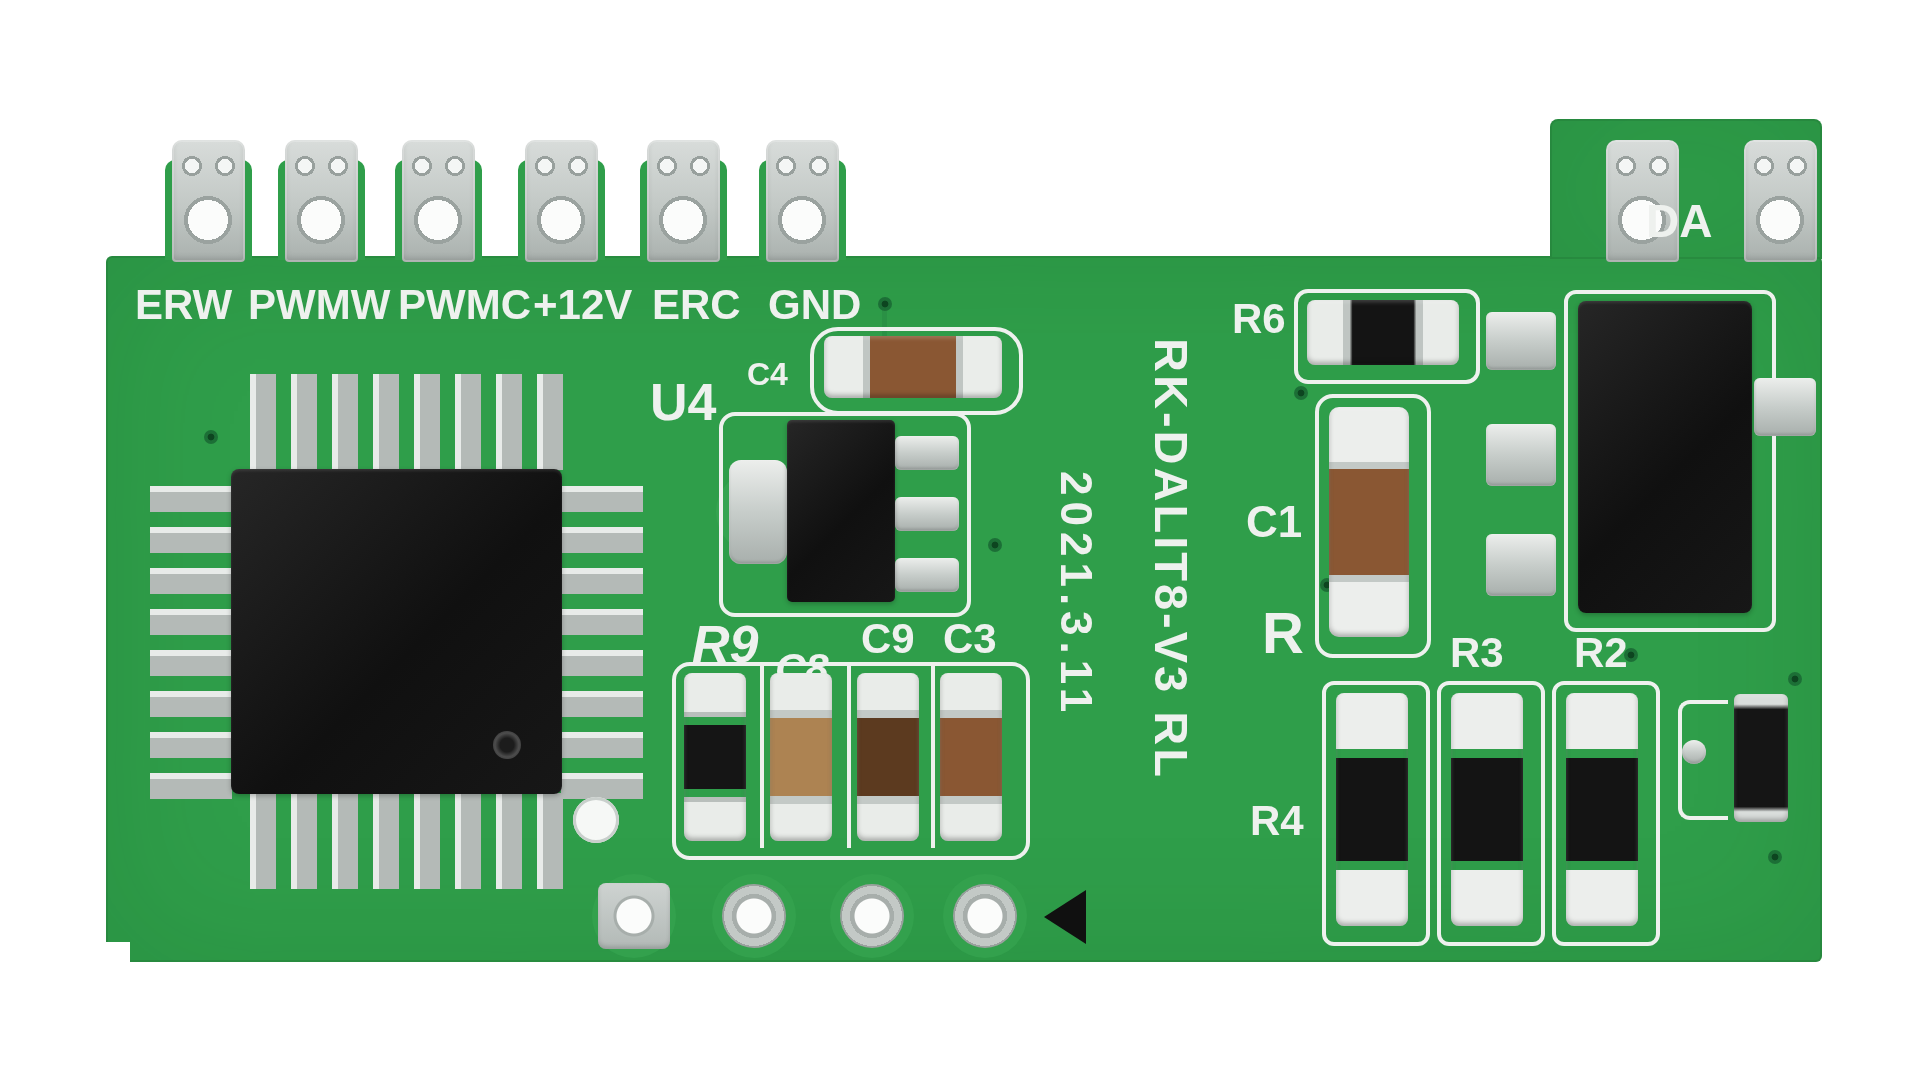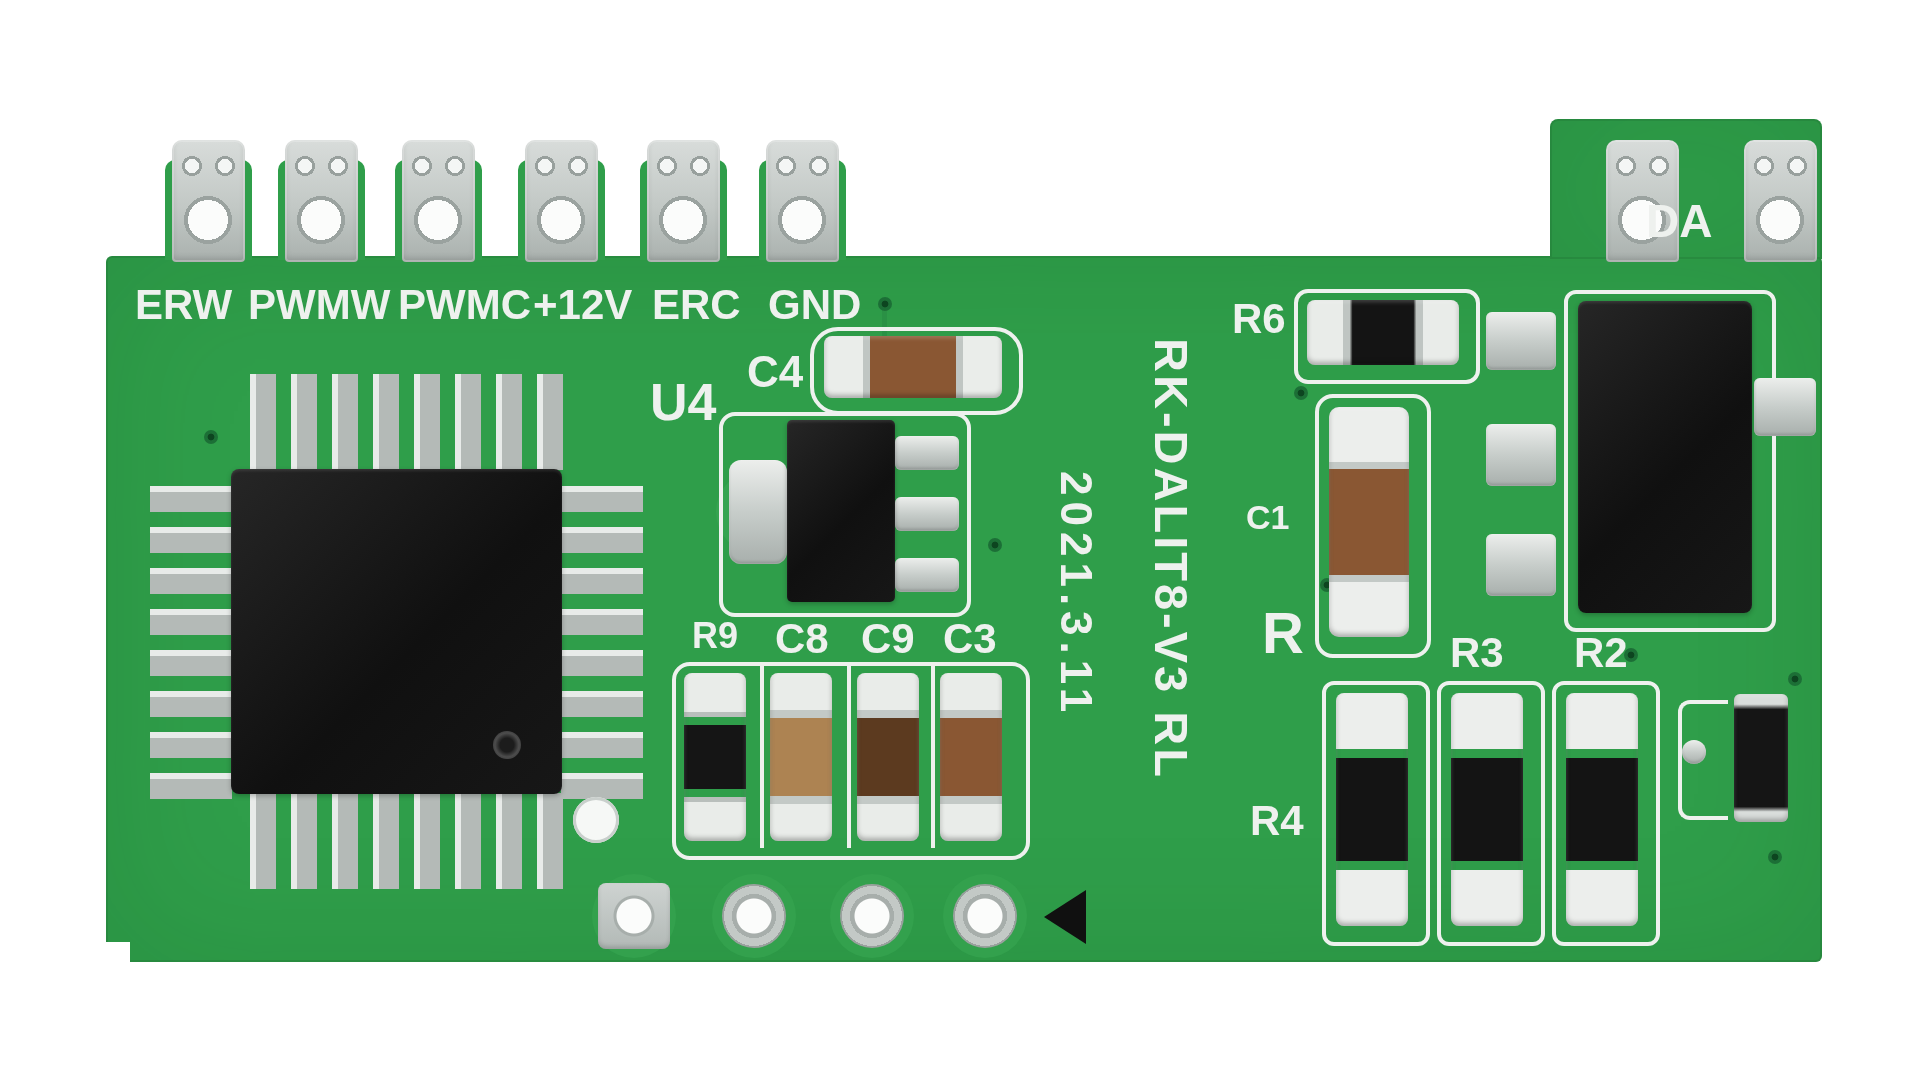--- a/index.html
+++ b/index.html
@@ -99,27 +99,27 @@
   </div>
 
   <span class="lbl" style="left:650px;top:376px;font-size:52px;">U4</span>
   <div class="outline" style="left:719px;top:412px;width:244px;height:197px;border-radius:16px;"></div>
   <div class="silver" style="left:729px;top:460px;width:58px;height:104px;border-radius:12px;"></div>
   <div class="silver" style="left:895px;top:436px;width:64px;height:34px;"></div>
   <div class="silver" style="left:895px;top:497px;width:64px;height:34px;"></div>
   <div class="silver" style="left:895px;top:558px;width:64px;height:34px;"></div>
   <div class="ic" style="left:787px;top:420px;width:108px;height:182px;border-radius:5px;"></div>
 
-  <span class="lbl" style="left:747px;top:350px;font-size:44px;">C4</span>
+  <span class="lbl" style="left:747px;top:358px;font-size:32px;">C4</span>
   <div class="outline" style="left:810px;top:327px;width:205px;height:80px;border-radius:28px;"></div>
   <div class="chip" style="left:824px;top:336px;width:178px;height:62px;
               background:linear-gradient(90deg,#eaedea 0 22%,#c0c6c3 22% 26%,var(--capacitor-brown) 26% 74%,#c0c6c3 74% 78%,#eaedea 78% 100%);"></div>
 
-  <span class="lbl" style="left:692px;top:618px;font-size:36px;">R9</span>
-  <span class="lbl" style="left:775px;top:618px;font-size:42px;">C8</span>
+  <span class="lbl" style="left:692px;top:618px;font-size:52px;font-style:italic;">R9</span>
+  <span class="lbl" style="left:775px;top:648px;font-size:42px;font-style:italic;">C8</span>
   <span class="lbl" style="left:861px;top:618px;font-size:42px;">C9</span>
   <span class="lbl" style="left:943px;top:618px;font-size:42px;">C3</span>
   <div class="outline" style="left:672px;top:662px;width:350px;height:190px;border-radius:18px;"></div>
   <div class="abs" style="left:760px;top:666px;width:4px;height:182px;background:var(--silkscreen-white);"></div>
   <div class="abs" style="left:847px;top:666px;width:4px;height:182px;background:var(--silkscreen-white);"></div>
   <div class="abs" style="left:931px;top:666px;width:4px;height:182px;background:var(--silkscreen-white);"></div>
   <div class="chip" style="left:684px;top:673px;width:62px;height:168px;
               background:linear-gradient(180deg,#e9ece9 0 23%,#b9bfbc 23% 26%,rgba(0,0,0,0) 26% 31%,#151515 31% 69%,rgba(0,0,0,0) 69% 74%,#b9bfbc 74% 77%,#e9ece9 77% 100%);"></div>
   <div class="chip" style="left:770px;top:673px;width:62px;height:168px;
               background:linear-gradient(180deg,#e9ece9 0 22%,#c3c9c6 22% 27%,var(--capacitor-tan) 27% 73%,#c3c9c6 73% 78%,#e9ece9 78% 100%);"></div>
@@ -144,21 +144,21 @@
   <div class="chip" style="left:1307px;top:300px;width:152px;height:65px;
               background:linear-gradient(90deg,#e9ece9 0 24%,#bfc5c2 24% 28%,#141414 30% 70%,#bfc5c2 72% 76%,#e9ece9 76% 100%);"></div>
 
   <div class="outline" style="left:1564px;top:290px;width:204px;height:334px;border-radius:12px;"></div>
   <div class="silver" style="left:1486px;top:312px;width:70px;height:58px;"></div>
   <div class="silver" style="left:1486px;top:424px;width:70px;height:62px;"></div>
   <div class="silver" style="left:1486px;top:534px;width:70px;height:62px;"></div>
   <div class="silver" style="left:1754px;top:378px;width:62px;height:58px;"></div>
   <div class="ic" style="left:1578px;top:301px;width:174px;height:312px;"></div>
 
-  <span class="lbl" style="left:1246px;top:500px;font-size:34px;">C1</span>
+  <span class="lbl" style="left:1246px;top:500px;font-size:44px;">C1</span>
   <span class="lbl" style="left:1262px;top:604px;font-size:58px;">R</span>
   <div class="outline" style="left:1315px;top:394px;width:108px;height:256px;border-radius:18px;"></div>
   <div class="chip" style="left:1329px;top:407px;width:80px;height:230px;border-radius:10px;
               background:linear-gradient(180deg,#eceeec 0 24%,#c3c9c6 24% 27%,var(--capacitor-brown) 27% 73%,#c3c9c6 73% 76%,#eceeec 76% 100%);"></div>
 
   <span class="lbl" style="left:1450px;top:632px;font-size:42px;">R3</span>
   <span class="lbl" style="left:1574px;top:632px;font-size:42px;">R2</span>
   <span class="lbl" style="left:1250px;top:800px;font-size:42px;">R4</span>
   <div class="outline" style="left:1322px;top:681px;width:100px;height:257px;border-radius:12px;"></div>
   <div class="outline" style="left:1437px;top:681px;width:100px;height:257px;border-radius:12px;"></div>

